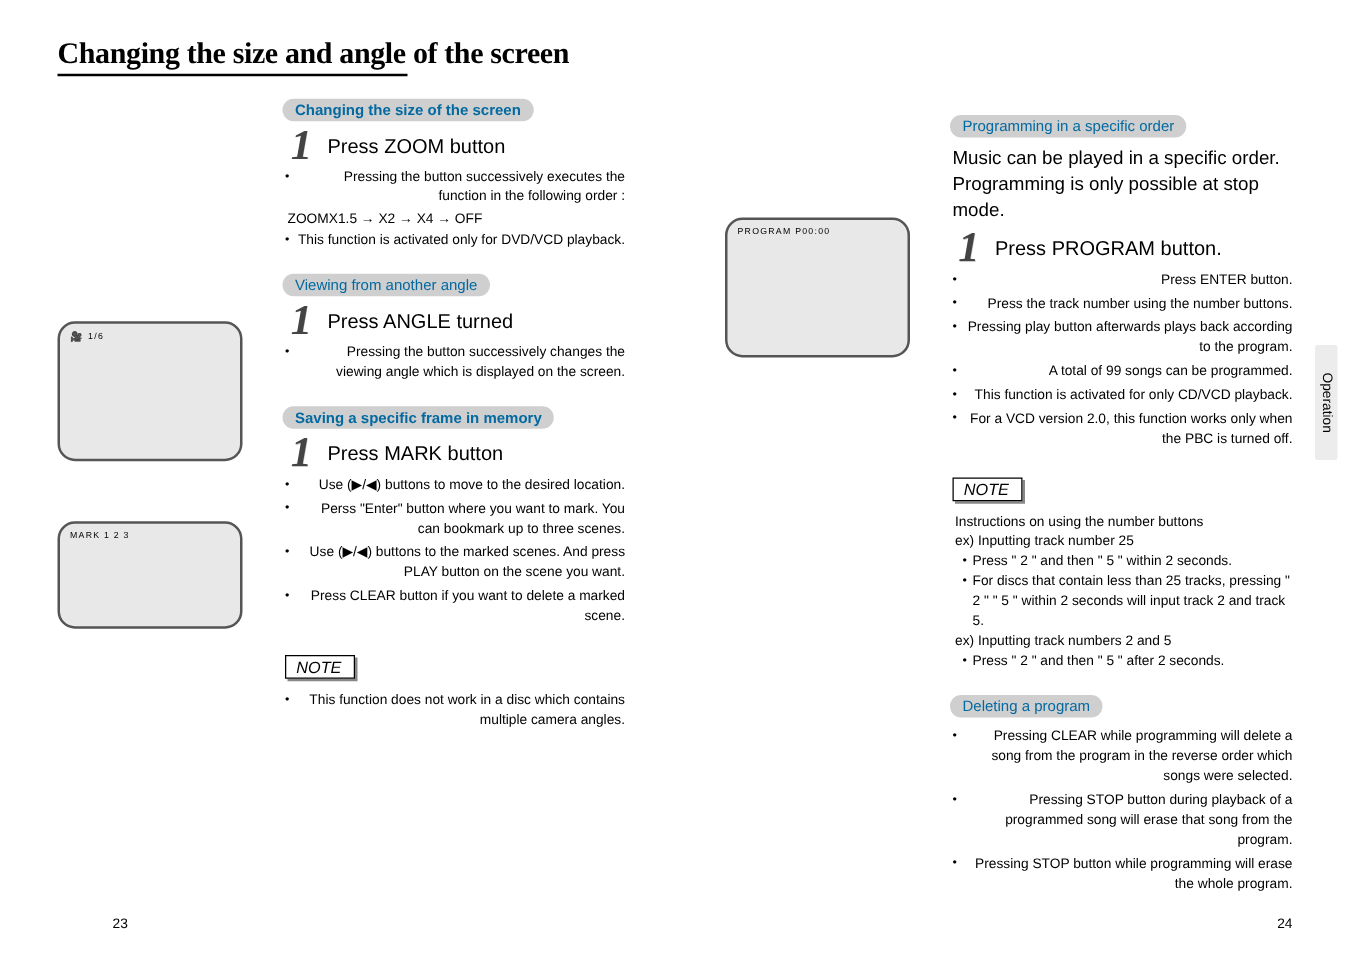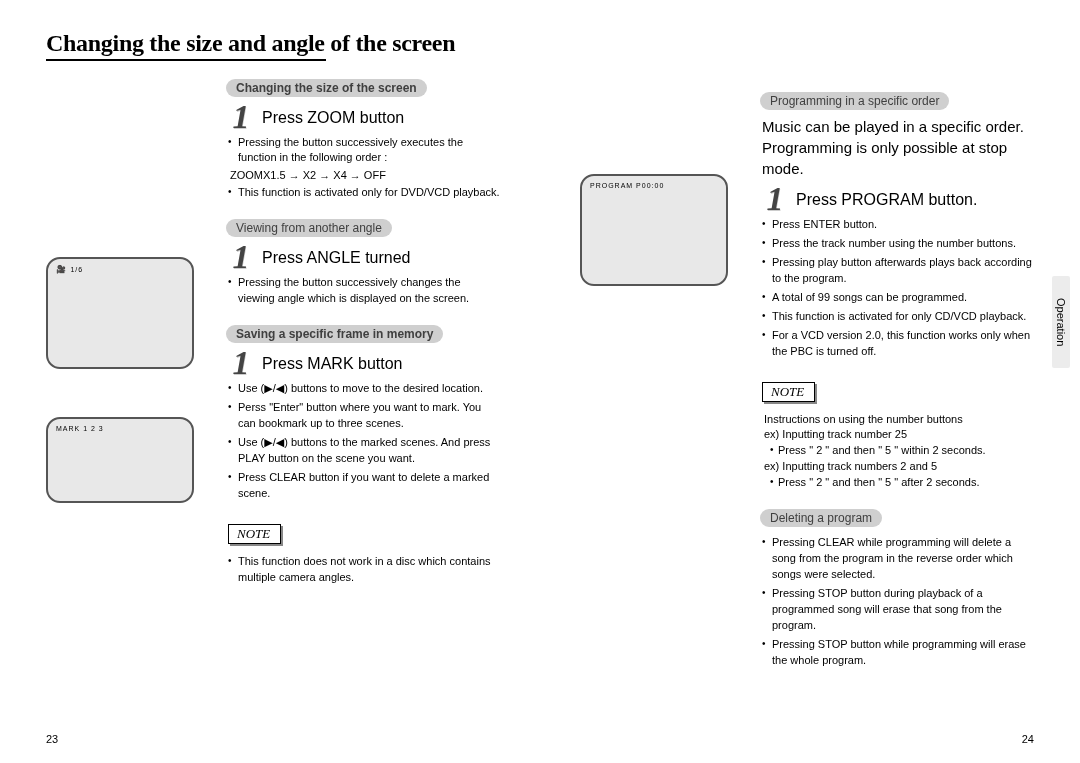--- a/index.html
+++ b/index.html
@@ -16,37 +16,37 @@
     width: 148px; height: 112px; background: #e8e8e8;
     border: 2px solid #555; border-radius: 14px;
     position: relative; margin-top: 4px;
   }
   .screen.sm { height: 86px; }
   .screen-content { position: absolute; top: 6px; left: 8px; font-size: 7px; font-family: Arial; letter-spacing: 0.5px; display:flex; align-items:center; gap:4px; }
   .cam-icon { font-size: 8px; }
   .pill {
     background: #cfcfcf; border-radius: 9px;
     font-size: 12px; font-weight: 700; padding: 2px 10px 2px 10px;
-    display: inline-block; margin: 4px 0 4px -2px; color: #404040;
+    display: inline-block; margin: 4px 0 4px -2px; color: #0369a1;
   }
   .pill.lt { font-weight: 400; }
   .step { display: flex; gap: 8px; margin: 2px 0 4px 0; }
   .step-num { font-family: "Times New Roman", serif; font-style: italic; font-weight: 700; font-size: 34px; line-height: 28px; width: 26px; text-align:center; color: #444; text-shadow: 0.5px 0.5px 0 #ccc; }
   .step-text { font-size: 16px; padding-top: 6px; }
   ul.bul { list-style: none; font-size: 11px; line-height: 1.45; margin-top: 4px; }
-  ul.bul > li { position: relative; padding-left: 10px; margin-bottom: 3px; }
+  ul.bul > li { position: relative; padding-left: 10px; margin-bottom: 3px; text-align: right; }
   ul.bul > li::before { content: "•"; position: absolute; left: 0; top: 0; font-size: 10px; }
   .seq { font-size: 11px; margin-left: 2px; margin-bottom: 4px; }
   .note-box {
     display: inline-block; font-style: italic; font-size: 13px;
     border: 1px solid #000; padding: 1px 10px 1px 8px;
-    box-shadow: 2px 2px 0 #888; background:#fff; margin: 8px 0 6px 0; font-family: Liberation Serif, serif;
+    box-shadow: 2px 2px 0 #888; background:#fff; margin: 8px 0 6px 0;
   }
   .intro { font-size: 15px; line-height: 1.4; margin: 2px 0 6px 0; }
-  .page-num { position: absolute; bottom: 18px; font-size: 11px; }
+  .page-num { position: absolute; bottom: 18px; font-size: 11px; margin-left: 44px; }
   .page-num.l { left: 46px; }
   .page-num.r { right: 46px; }
   .side-tab {
     position: absolute; right: 10px; top: 276px;
     writing-mode: vertical-rl; font-size: 11px;
     background: #ececec; padding: 22px 3px; border-radius: 2px;
   }
   .lcol .screen:first-child .screen-content { top: 6px; left: 8px; }
   .smalltxt { font-size: 7px; letter-spacing: 1px; }
   .sec { margin-bottom: 14px; }
@@ -173,20 +173,21 @@
             <li>For a VCD version 2.0, this function works only when the PBC is turned off.</li>
           </ul>
         </div>
 
         <div class="sec">
           <div class="note-box">NOTE</div>
           <div class="ex">
             <div class="ex-line">Instructions on using the number buttons</div>
             <div class="ex-line">ex) Inputting track number 25</div>
             <div class="ex-sub">Press " 2 " and then " 5 " within 2 seconds.</div>
+            <div class="ex-sub">For discs that contain less than 25 tracks, pressing " 2 " " 5 " within 2 seconds will input track 2 and track 5.</div>
             <div class="ex-line">ex) Inputting track numbers 2 and 5</div>
             <div class="ex-sub">Press " 2 " and then " 5 " after 2 seconds.</div>
           </div>
         </div>
 
         <div class="sec">
           <div class="pill lt">Deleting a program</div>
           <ul class="bul">
             <li>Pressing CLEAR while programming will delete a song from the program in the reverse order which songs were selected.</li>
             <li>Pressing STOP button during playback of a programmed song will erase that song from the program.</li>

